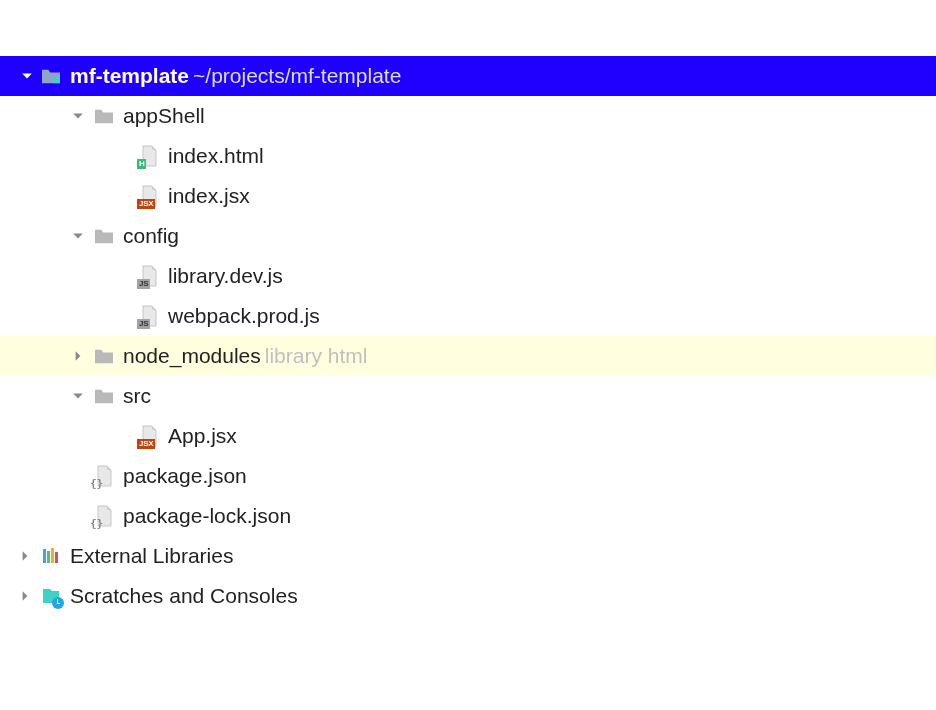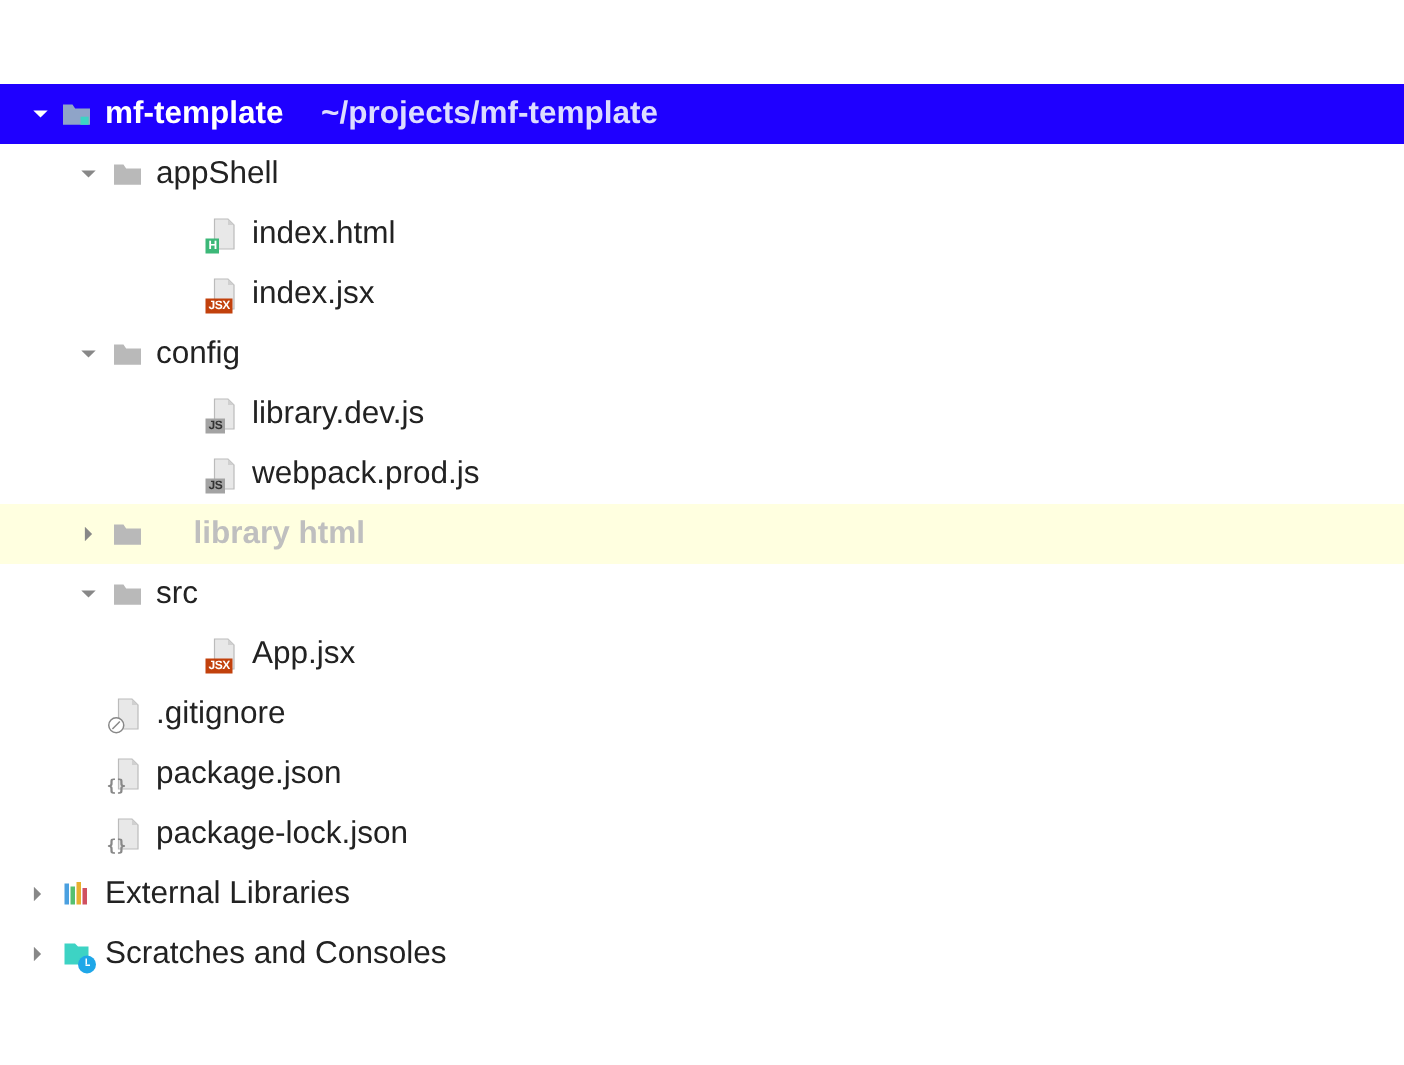--- a/index.html
+++ b/index.html
@@ -86,39 +86,39 @@
     width:7px;height:1.2px;background:#888;
     transform:rotate(-45deg);
   }
   .overlay-braces {
     position:absolute;bottom:-2px;left:-3px;
     font-size:11px;font-weight:700;color:#888;
     font-family: monospace;
   }
   .label { }
   .label.bold { font-weight: 700; }
-  .sublabel { color: #bfbfbf; margin-left: 25px; font-weight: 700; }
+  .sublabel { color: #bfbfbf; margin-left: 4px; font-weight: 400; }
   .row.selected .sublabel { color: #dcdcff; }
   .libs-icon svg { width: 20px; height: 20px; }
   .scratch-icon { position: relative; width:22px;height:22px;}
   .scratch-icon svg { width:20px;height:20px;}
   .scratch-clock{
     position:absolute;bottom:-2px;right:-2px;
     width:12px;height:12px;border-radius:50%;
     background:#1fa7e8;
     display:flex;align-items:center;justify-content:center;
   }
   .scratch-clock::before{
     content:"";position:absolute;width:1.2px;height:4px;background:#fff;top:2px;left:5px;
   }
   .scratch-clock::after{
     content:"";position:absolute;width:3px;height:1.2px;background:#fff;top:5.5px;left:5px;
   }
   .pad-0 { padding-left: 10px; }
-  .pad-1 { padding-left: 44px; }
+  .pad-1 { padding-left: 63px; }
   .pad-2 { padding-left: 108px; }
   .root-arrow-pad { padding-left: 4px; }
   .arrow-slot { width: 30px; display:flex; align-items:center; justify-content:center; flex-shrink:0;}
 </style>
 </head>
 <body>
 
 <div class="tree">
 
   <div class="row selected pad-0">
@@ -233,20 +233,21 @@
         <svg viewBox="0 0 10 10">
             <path d="M3 1 L7 5 L3 9 Z" fill="currentColor"></path>
           </svg>
       </span>
     </span>
     <span class="icon folder-icon">
       <svg viewBox="0 0 24 20">
           <path d="M2 3h7l2 3h11v12H2z" fill="#b9b9b9"></path>
         </svg>
     </span>
+    <span class="label">node_modules</span>
     <span class="sublabel">library html</span>
   </div>
 
   <div class="row pad-1">
     <span class="arrow-slot">
       <span class="arrow">
         <svg viewBox="0 0 10 10">
             <path d="M1 3 L5 7 L9 3 Z" fill="currentColor"></path>
           </svg>
       </span>
@@ -266,33 +267,20 @@
     <span class="icon file-icon">
       <svg viewBox="0 0 18 22">
           <path d="M3 1h9l4 4v16H3z" fill="#e8e8e8" stroke="#bbb" stroke-width="0.8"></path>
           <path d="M12 1v4h4" fill="#d0d0d0"></path>
         </svg>
       <span class="file-badge badge-jsx">JSX</span>
     </span>
     <span class="label">App.jsx</span>
   </div>
 
-  <div class="row pad-1">
-    <span class="arrow-slot">
-        <span class="arrow spacer"></span>
-      </span>
-    <span class="icon file-icon">
-      <svg viewBox="0 0 18 22">
-          <path d="M3 1h9l4 4v16H3z" fill="#e8e8e8" stroke="#bbb" stroke-width="0.8"></path>
-          <path d="M12 1v4h4" fill="#d0d0d0"></path>
-        </svg>
-      <span class="overlay-circle slash"></span>
-    </span>
-    <span class="label">.gitignore</span>
-  </div>
 
   <div class="row pad-1">
     <span class="arrow-slot">
         <span class="arrow spacer"></span>
       </span>
     <span class="icon file-icon">
       <svg viewBox="0 0 18 22">
           <path d="M3 1h9l4 4v16H3z" fill="#e8e8e8" stroke="#bbb" stroke-width="0.8"></path>
           <path d="M12 1v4h4" fill="#d0d0d0"></path>
         </svg>

